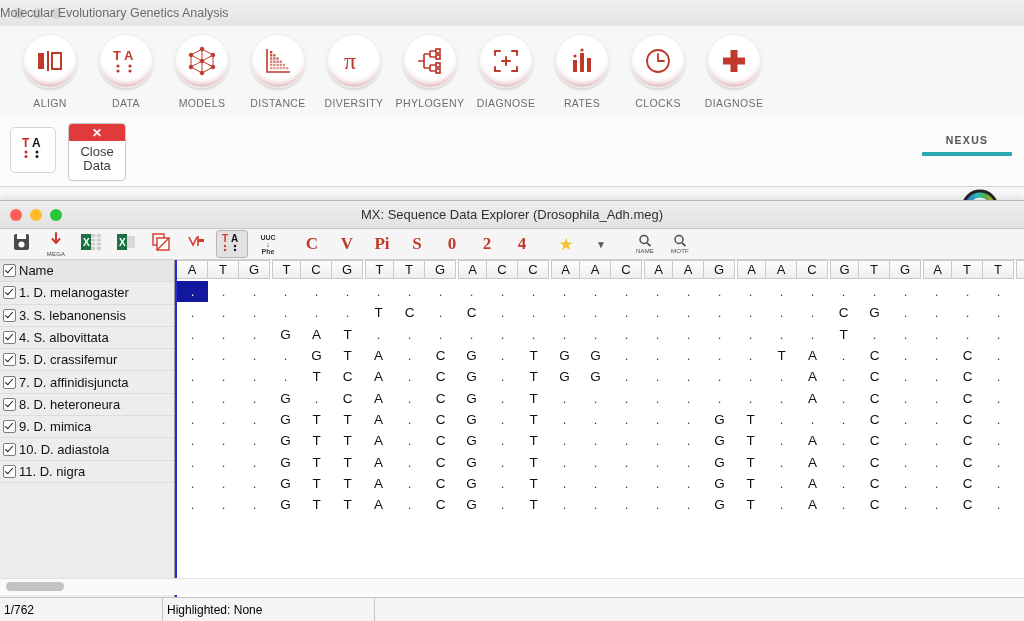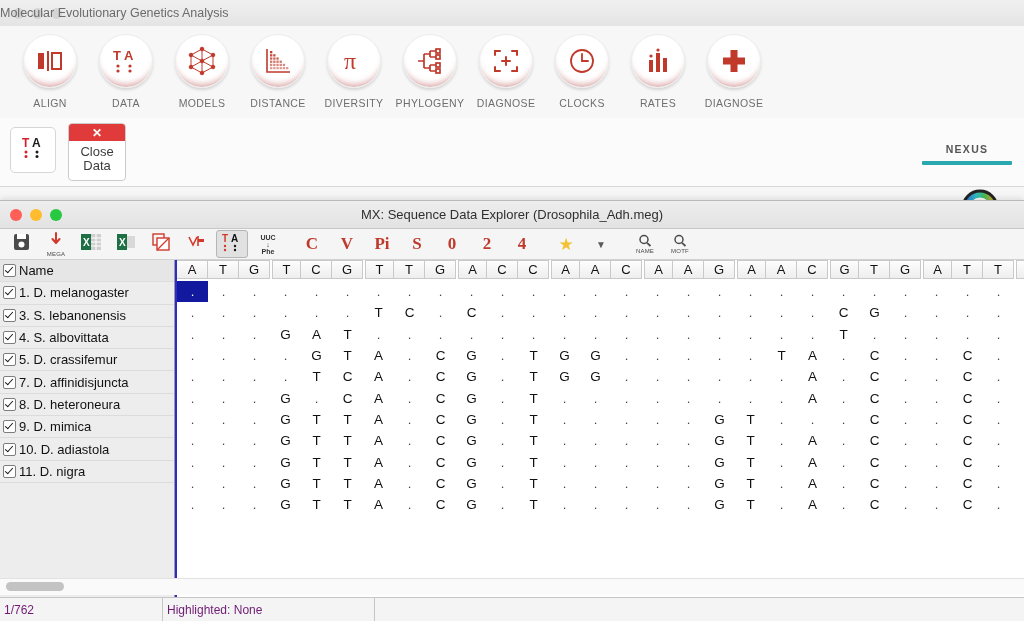--- a/index.html
+++ b/index.html
@@ -98,21 +98,21 @@
     display: flex; align-items: center; justify-content: center;
   }
   .close-data-x {
     color: #fff; font-size: 12px; line-height: 1; font-weight: bold;
   }
   .close-data-label {
     font-size: 13px; color: #3d3d3d; line-height: 14px;
     padding-top: 4px;
   }
   .nexus-tab {
-    position: absolute; right: 12px; top: 143px;
+    position: absolute; right: 12px; top: 134px;
     text-align: center; width: 90px;
   }
   .nexus-label {
     font-size: 10.5px; color: #555; letter-spacing: 1.3px; font-weight: bold;
   }
   .nexus-underline {
     margin-top: 6px; height: 4px; background: #2aa8b0; border-radius: 1px;
   }
 
   
@@ -274,21 +274,21 @@
     width: 58px; height: 9px; border-radius: 5px;
     background: #c3c3c3;
   }
   
   .statusbar {
     position: absolute; left: 0; bottom: 0;
     width: 1024px; height: 24px;
     background: #f4f4f4;
     border-top: 1px solid #c6c6c6;
     display: flex; align-items: center;
-    font-size: 12px; color: #701a75;
+    font-size: 12px; color: #000000;
   }
   .status-cell {
     height: 24px; line-height: 24px;
     padding-left: 4px;
     border-right: 1px solid #c6c6c6;
     box-sizing: border-box;
     white-space: nowrap;
     overflow: hidden;
   }
   .status-pos { width: 163px; }
@@ -406,37 +406,37 @@
             <svg width="30" height="30" viewBox="0 0 30 30" stroke="#c0392b" stroke-width="2" fill="none" stroke-linecap="round">
               <path d="M4 9 V5 H9 M21 5 H26 V9 M26 21 V25 H21 M9 25 H4 V21"></path>
               <path d="M15 11 V19 M11 15 H19"></path>
             </svg>
           </div>
           <div class="ribbon-label">DIAGNOSE</div>
         </div>
         <div class="ribbon-item">
           <div class="ribbon-circle">
             <svg width="30" height="30" viewBox="0 0 30 30">
-              <circle cx="15" cy="15" r="11" fill="none" stroke="#c0392b" stroke-width="1.8"></circle>
-              <path d="M15 8 V15 H21" fill="none" stroke="#c0392b" stroke-width="1.8" stroke-linecap="round"></path>
-            </svg>
-          </div>
-          <div class="ribbon-label">CLOCKS</div>
-        </div>
-        <div class="ribbon-item">
-          <div class="ribbon-circle">
-            <svg width="30" height="30" viewBox="0 0 30 30">
               <rect x="6" y="14" width="4" height="12" fill="#c0392b"></rect>
               <rect x="13" y="7" width="4" height="19" fill="#c0392b"></rect>
               <rect x="20" y="12" width="4" height="14" fill="#c0392b"></rect>
               <circle cx="8" cy="10" r="1.6" fill="#c0392b"></circle>
               <circle cx="15" cy="4" r="1.6" fill="#c0392b"></circle>
             </svg>
           </div>
           <div class="ribbon-label">RATES</div>
+        </div>
+        <div class="ribbon-item">
+          <div class="ribbon-circle">
+            <svg width="30" height="30" viewBox="0 0 30 30">
+              <circle cx="15" cy="15" r="11" fill="none" stroke="#c0392b" stroke-width="1.8"></circle>
+              <path d="M15 8 V15 H21" fill="none" stroke="#c0392b" stroke-width="1.8" stroke-linecap="round"></path>
+            </svg>
+          </div>
+          <div class="ribbon-label">CLOCKS</div>
         </div>
         <div class="ribbon-item">
           <div class="ribbon-circle">
             <svg width="30" height="30" viewBox="0 0 30 30">
               <path d="M11.5 4 H18.5 V11.5 H26 V18.5 H18.5 V26 H11.5 V18.5 H4 V11.5 H11.5 Z" fill="#c0392b"></path>
             </svg>
           </div>
           <div class="ribbon-label">DIAGNOSE</div>
         </div>
       </div>

